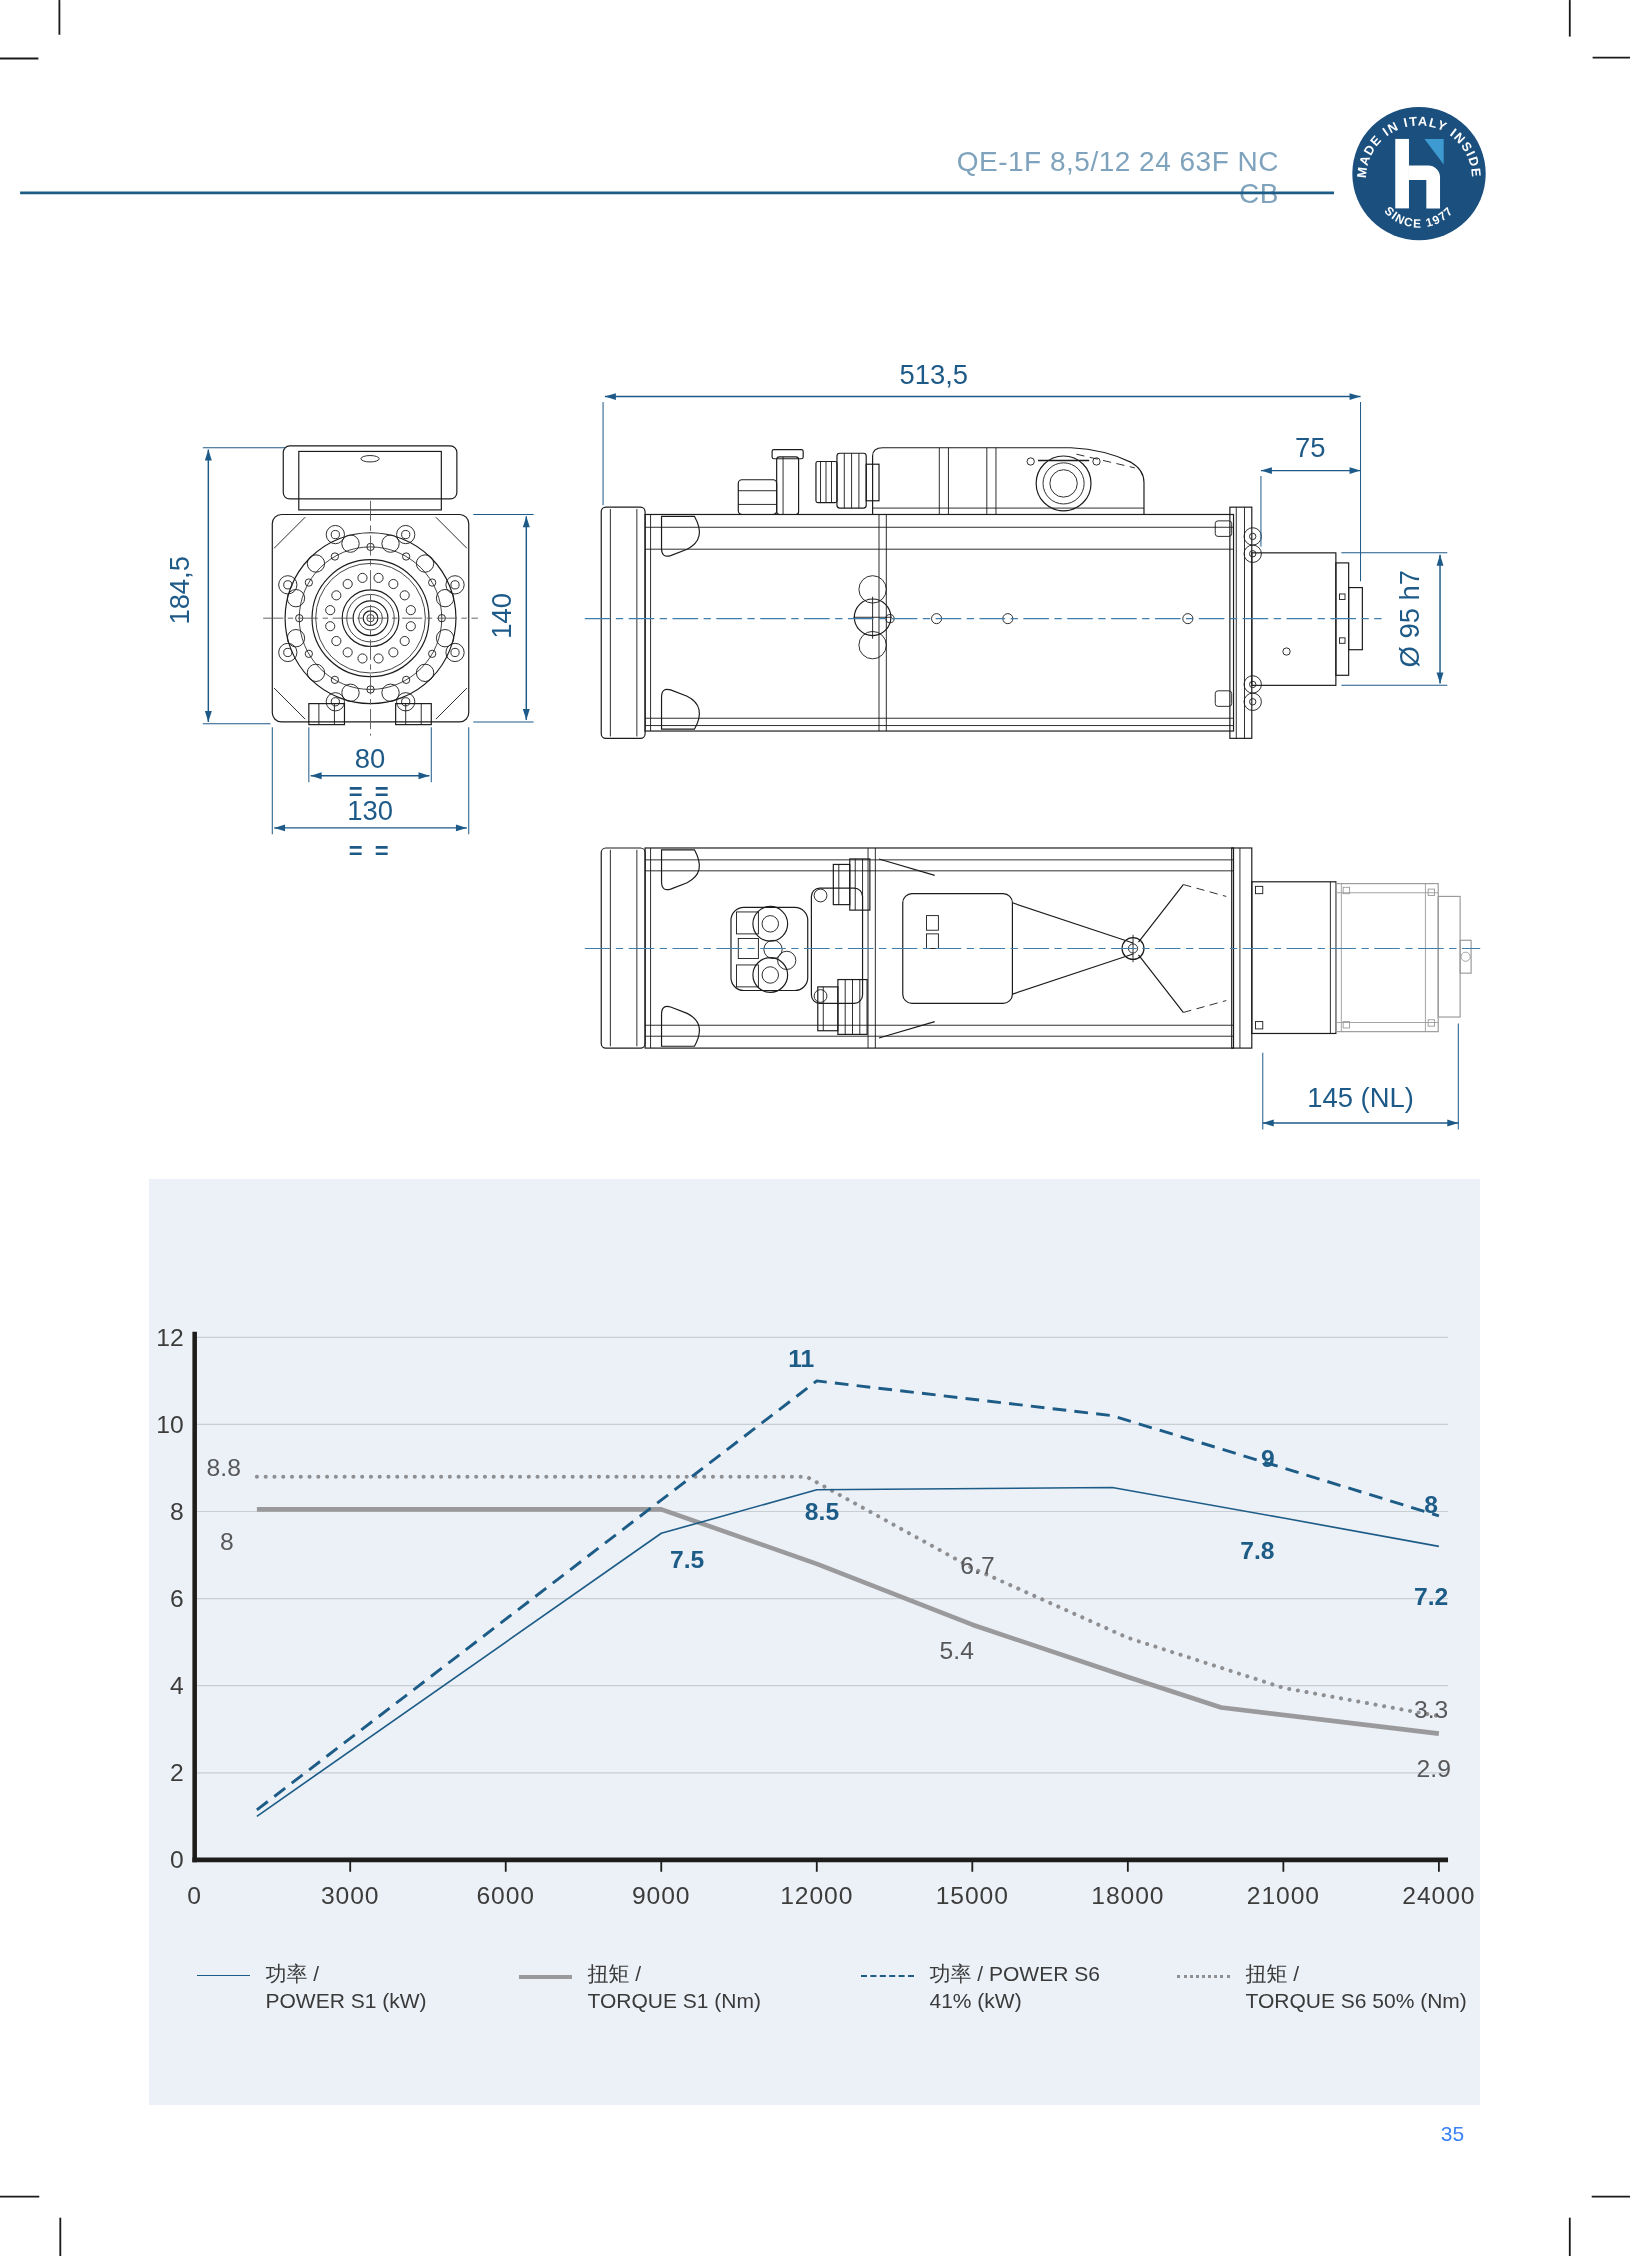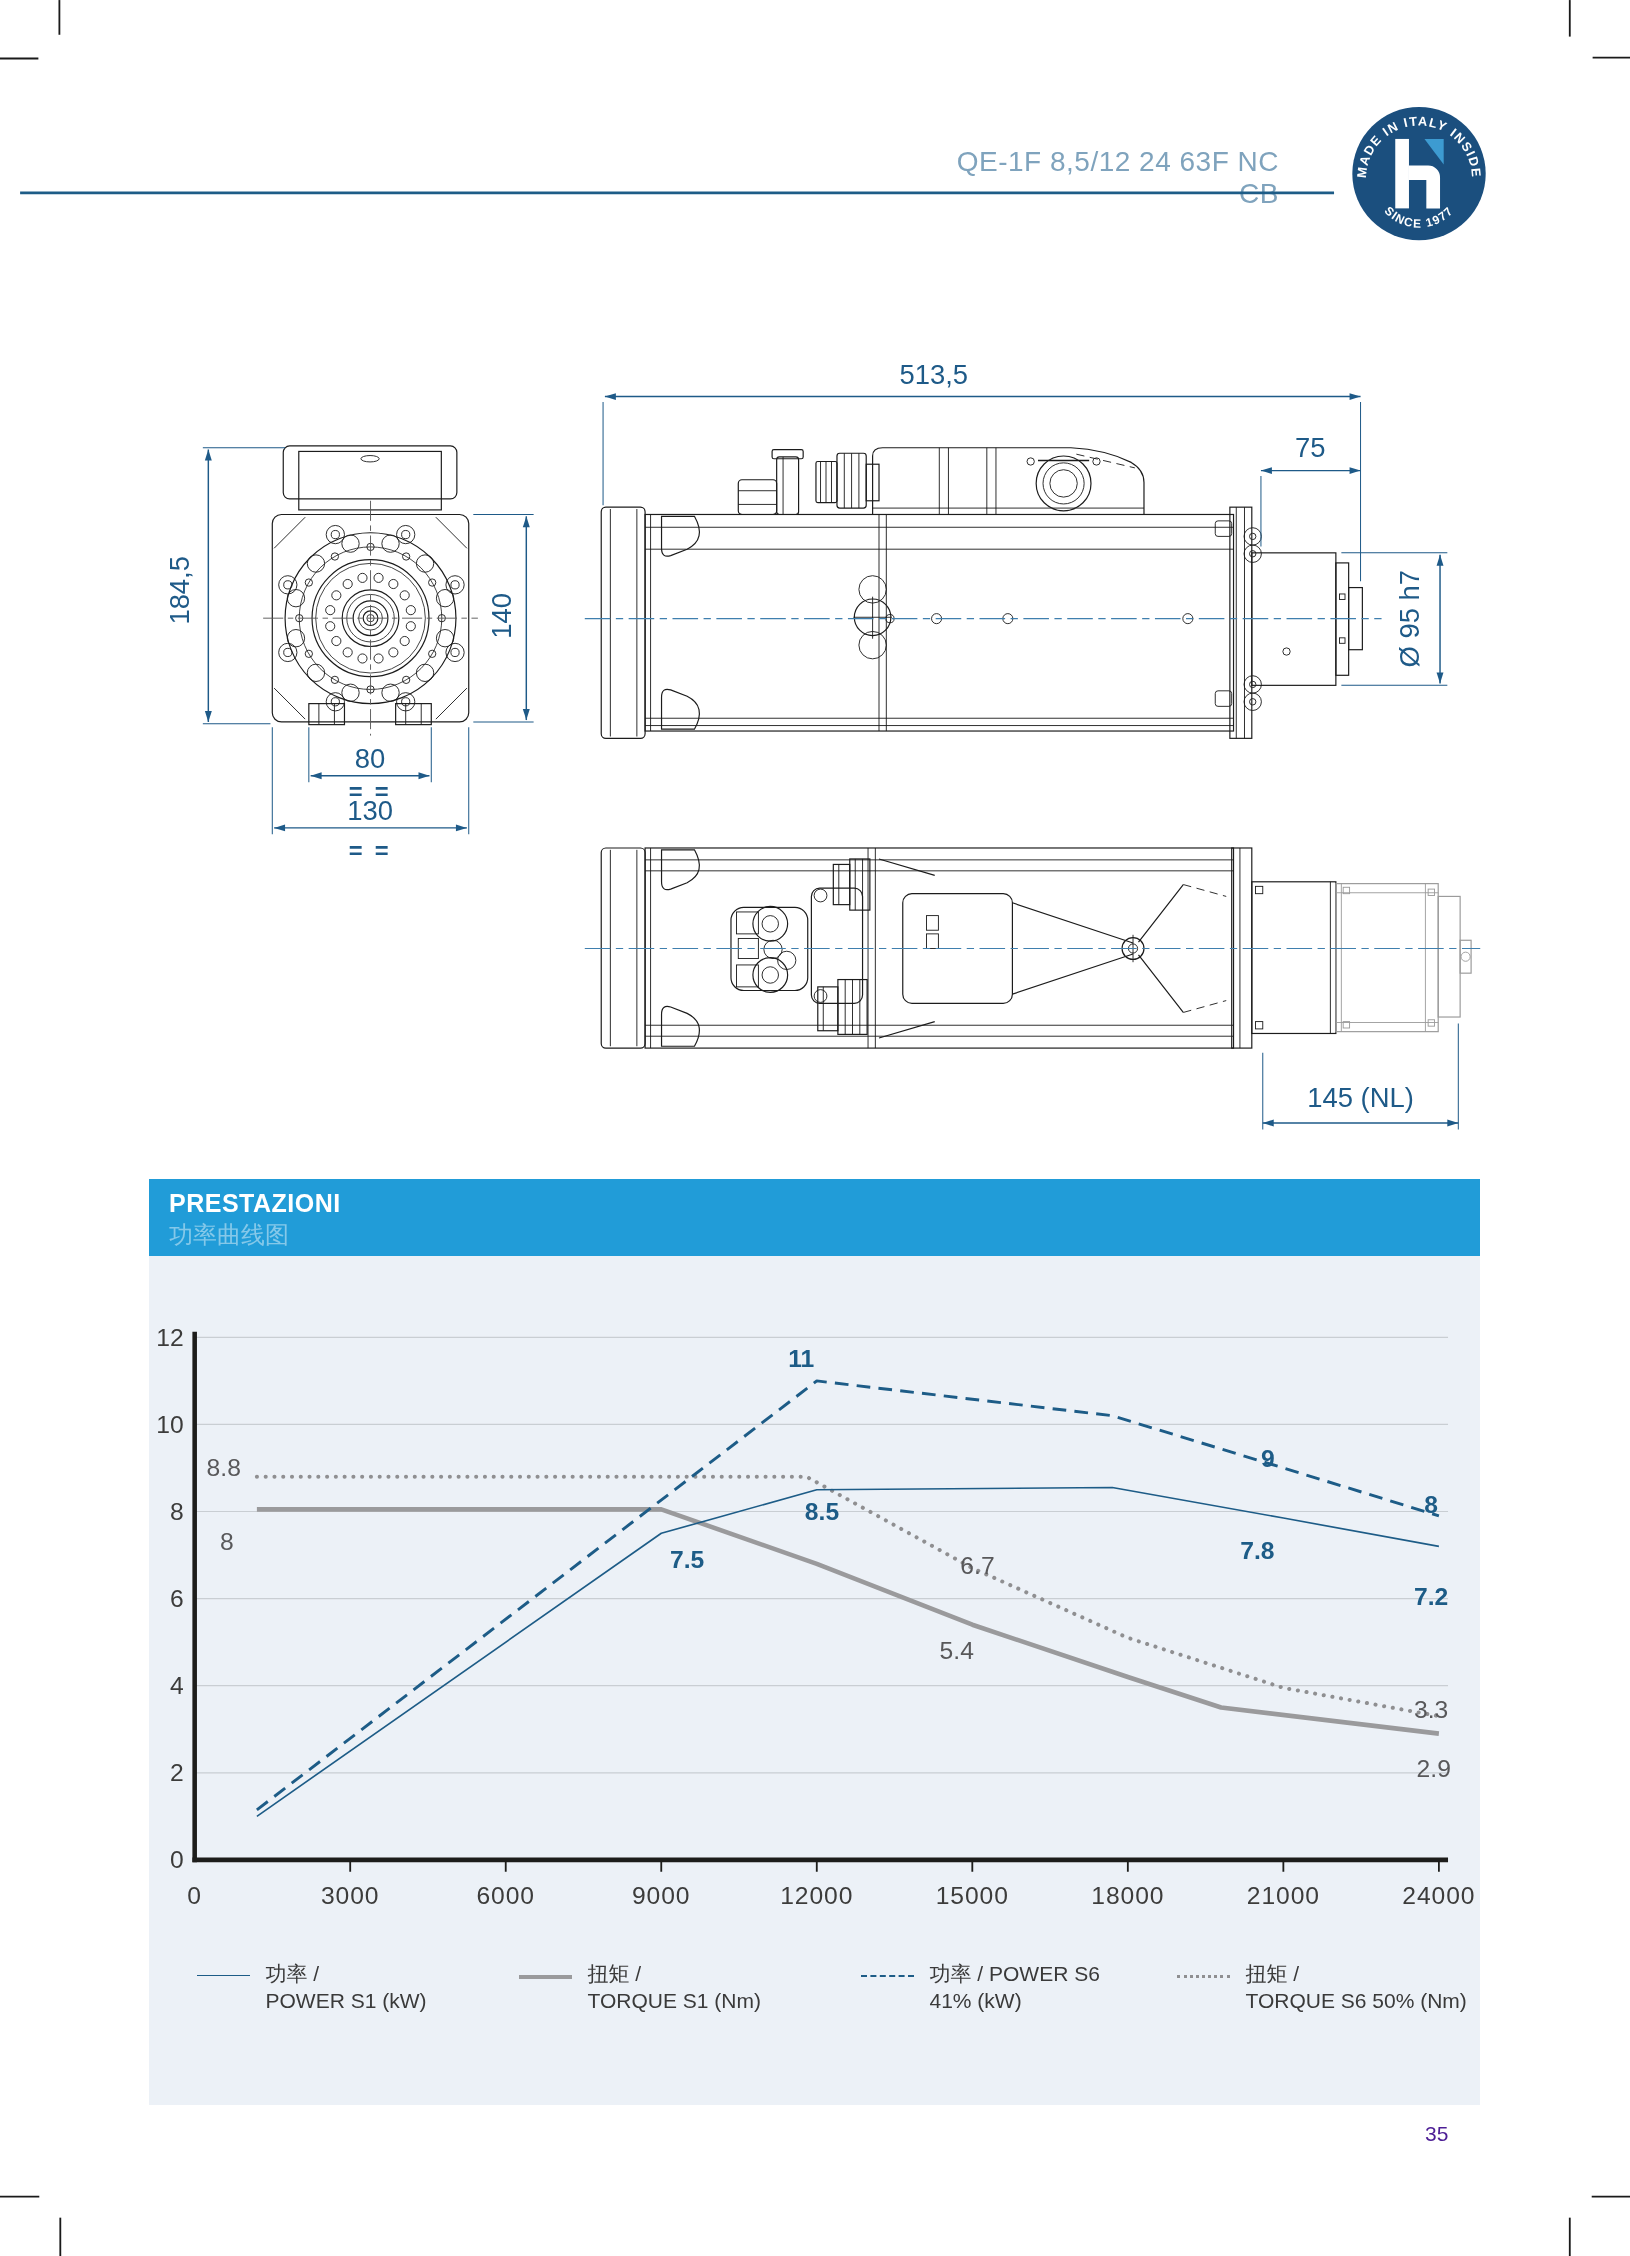--- a/index.html
+++ b/index.html
@@ -23,21 +23,21 @@
   .chart-svg{position:absolute;left:0;top:0;}
   .chart-svg text{font-family:"Liberation Sans","DejaVu Sans",sans-serif;}
   .legend{position:absolute;left:0;top:781px;width:100%;height:119px;padding-left:28px;}
   .legend-item{position:absolute;top:0;display:flex;}
   .swatch{width:53px;height:0;margin-right:15.5px;margin-top:14.6px;flex:none;}
   .swatch-power-s1{border-top:1.8px solid #1d5c87;}
   .swatch-torque-s1{border-top:4.6px solid #9a9a9c;}
   .swatch-power-s6{border-top:2.7px dashed #1d5c87;}
   .swatch-torque-s6{border-top:3.7px dotted #8f8f91;}
   .legend-text{font-size:21px;line-height:1.3;color:#3a3a3a;}
-  .page-number{left:1425px;top:2122px;width:55px;text-align:left;font-size:21px;color:#4c1d95;}
+  .page-number{left:1425px;top:2122px;width:55px;text-align:center;font-size:21px;color:#3b82f6;}
 </style>
 </head>
 <body>
 
 <div class="abs page-title">QE-1F 8,5/12 24 63F NC CB</div>
 
 <svg id="drawings" class="abs" width="1631" height="2257" viewBox="0 0 1785 2470">
   <defs>
     <marker id="da" markerWidth="14" markerHeight="10" refX="13" refY="5" orient="auto-start-reverse" markerUnits="userSpaceOnUse">
       <path d="M13,5 L1,1.2 L1,8.8 Z" fill="#1e5a88"></path>
@@ -317,24 +317,20 @@
   </g>
 
   <g stroke="#1e5a88" fill="none" stroke-width="1.6">
     <line x1="1382" y1="1229" x2="1596" y2="1229" marker-start="url(#da)" marker-end="url(#da)"></line>
     <path d="M1382,1152 V1236 M1596,1120 V1236" stroke-width="1.1"></path>
   </g>
   <text class="dim-text" x="1489" y="1212" text-anchor="middle">145 (NL)</text>
 </svg>
 
 <div class="abs panel">
-  <div class="panel-bar">
-    <div class="t1">PRESTAZIONI</div>
-    <div class="t2">功率曲线图</div>
-  </div>
 
   <svg id="chart-svg" class="chart-svg" width="1331" height="926" viewBox="0 0 1457 1013">
       <line x1="50" y1="649.6666666666666" x2="1422" y2="649.6666666666666" stroke="#c9ced3" stroke-width="1.3"></line>
       <line x1="50" y1="554.3333333333334" x2="1422" y2="554.3333333333334" stroke="#c9ced3" stroke-width="1.3"></line>
       <line x1="50" y1="459" x2="1422" y2="459" stroke="#c9ced3" stroke-width="1.3"></line>
       <line x1="50" y1="363.6666666666667" x2="1422" y2="363.6666666666667" stroke="#c9ced3" stroke-width="1.3"></line>
       <line x1="50" y1="268.3333333333333" x2="1422" y2="268.3333333333333" stroke="#c9ced3" stroke-width="1.3"></line>
       <line x1="50" y1="173" x2="1422" y2="173" stroke="#c9ced3" stroke-width="1.3"></line>
       <polyline points="118.1,325.5 719.6,325.5 901.3,425.6 1071.5,501.9 1241.8,556.7 1412.0,587.7" fill="none" stroke="#8f8f91" stroke-width="4.4" stroke-linejoin="round" stroke-dasharray="0.1 9.5" stroke-linecap="round"></polyline>
       <polyline points="118.1,361.3 560.8,361.3 731.0,420.9 901.3,487.6 1071.5,544.8 1173.6,578.2 1412.0,606.8" fill="none" stroke="#9a9a9c" stroke-width="5" stroke-linejoin="round"></polyline>

